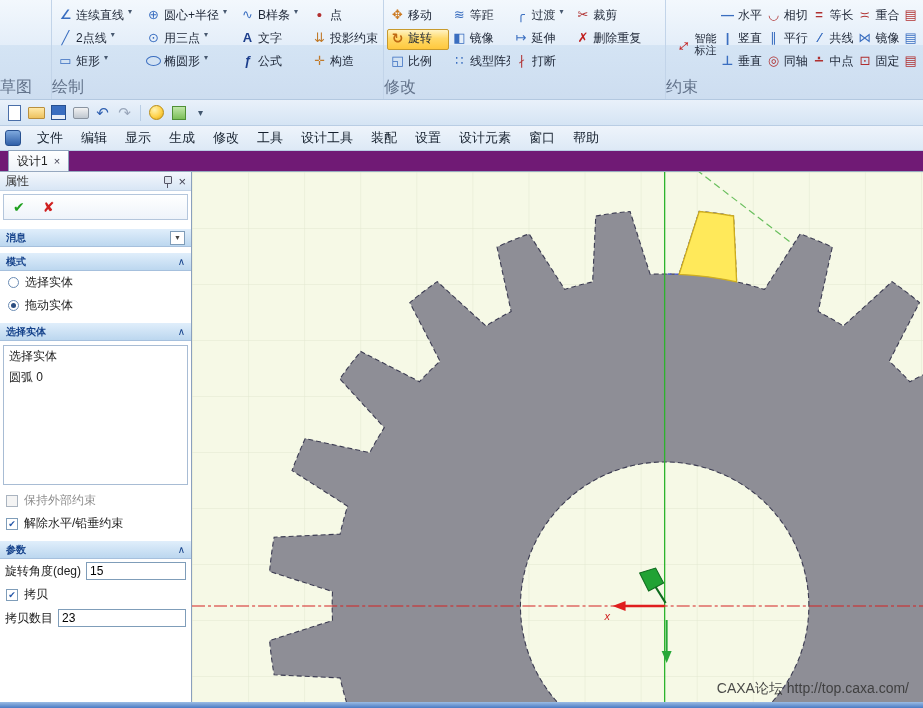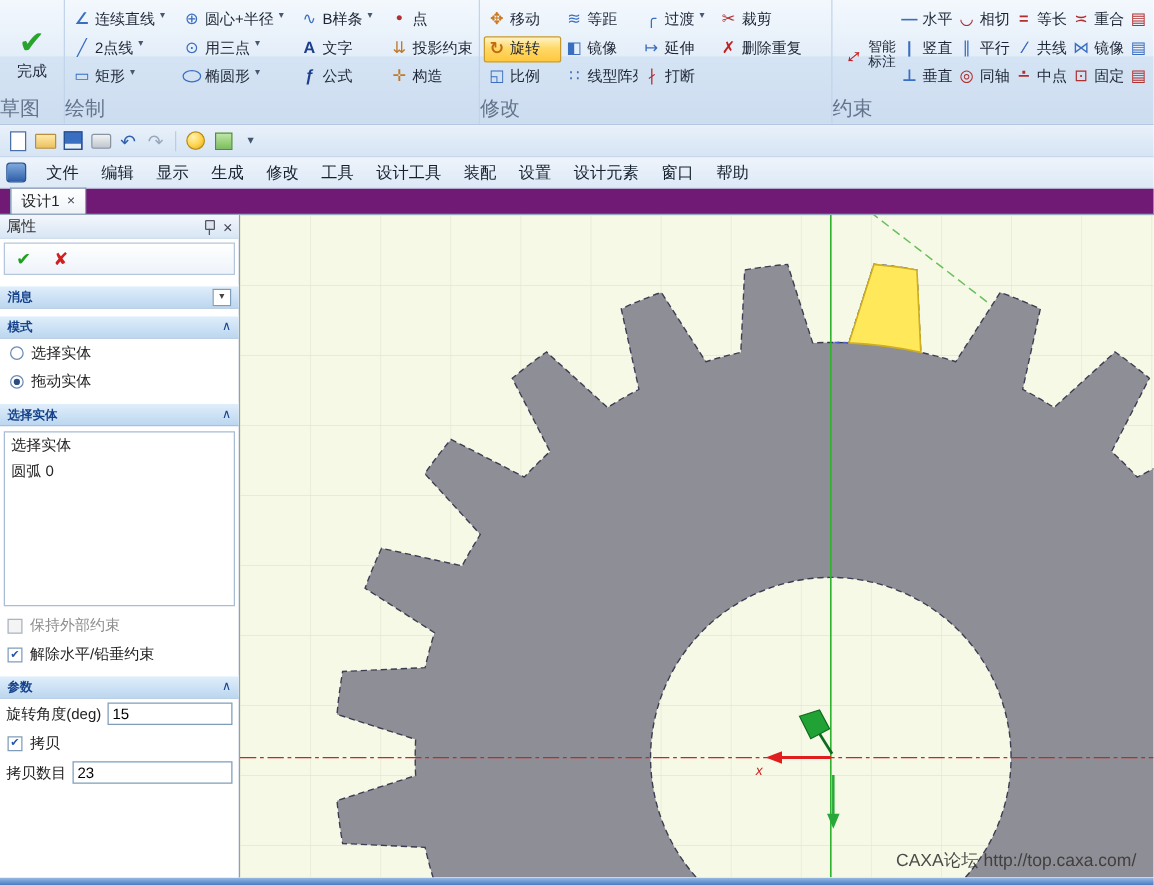--- a/index.html
+++ b/index.html
@@ -131,24 +131,20 @@
 .watermark{position:absolute;right:14px;bottom:4px;font-size:14px;color:rgba(55,55,55,.9)}
 
 .footerbar{height:6px;background:linear-gradient(#9bbce4,#4a7bc4)}
 svg text{font-family:"Liberation Sans","DejaVu Sans",sans-serif}
 </style>
 </head>
 <body>
 
 <div class="ribbon">
   <div class="rgroup g-sketch">
-    <div class="finish-btn">
-      <span class="big-check"></span>
-      <span class="rlabel">完成</span>
-    </div>
     <div class="glabel">草图</div>
   </div>
 
   <div class="rgroup g-draw">
     <div class="rrow">
       <div class="ritem has-caret">
           <span class="ric i-polyline"></span>
           <span class="rlabel">连续直线</span>
         </div>
       <div class="ritem has-caret">

